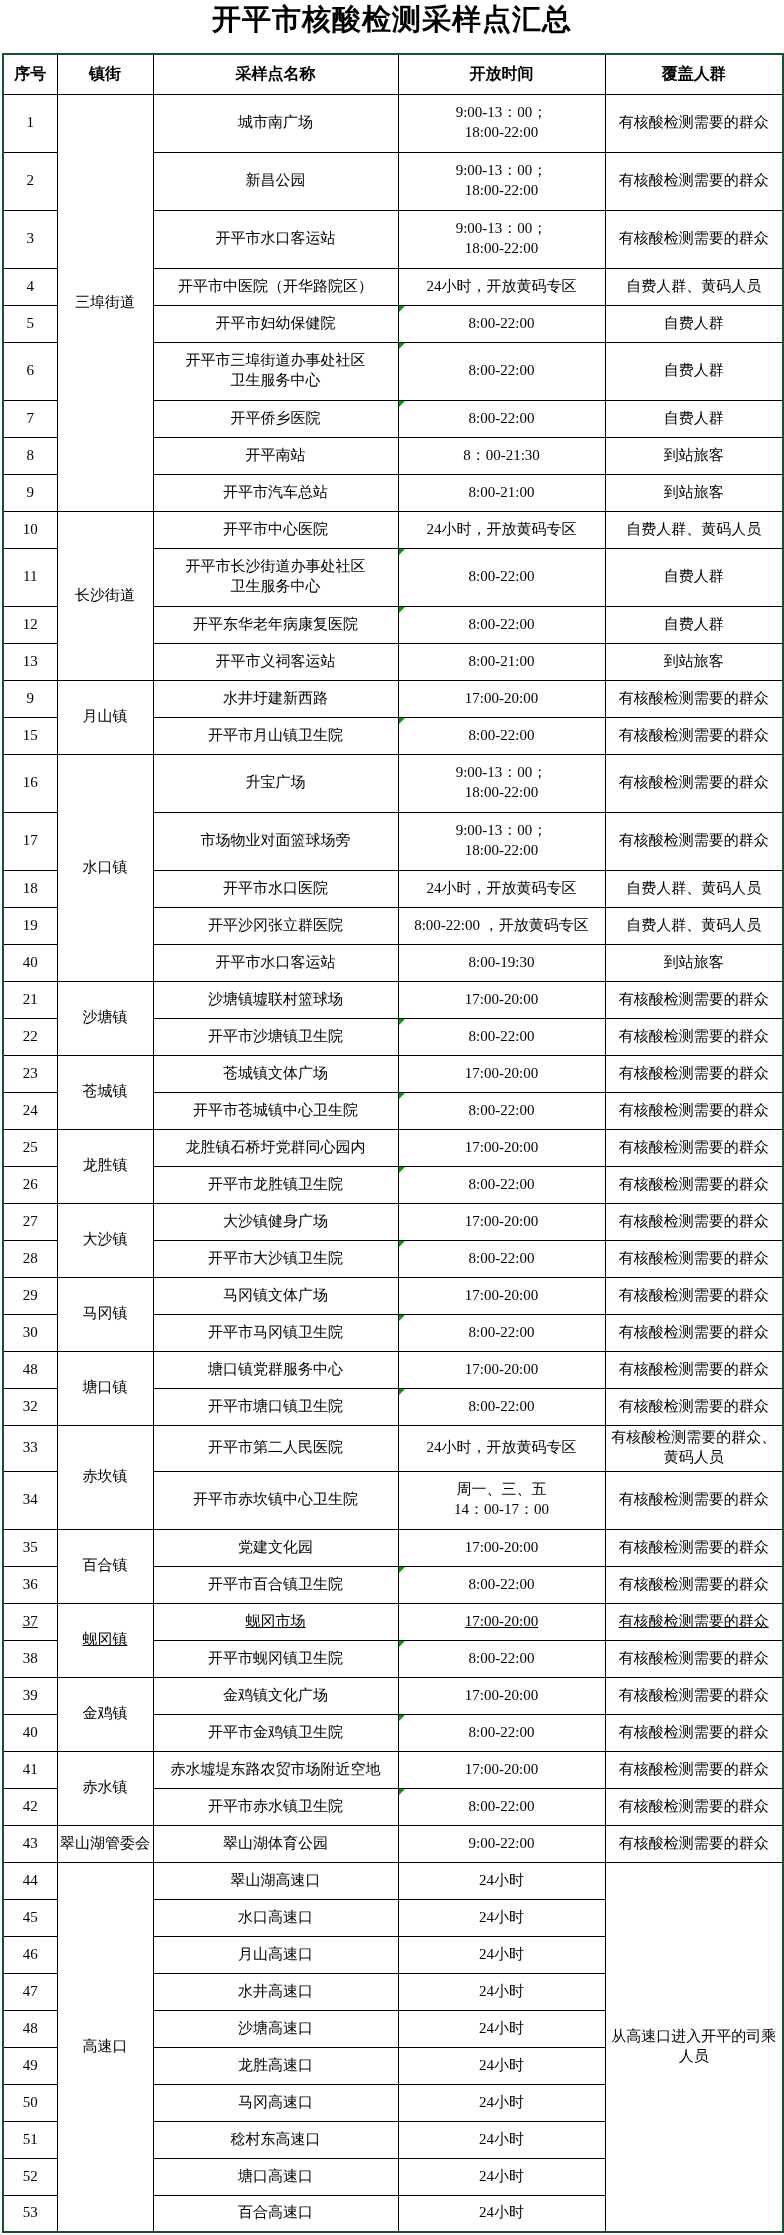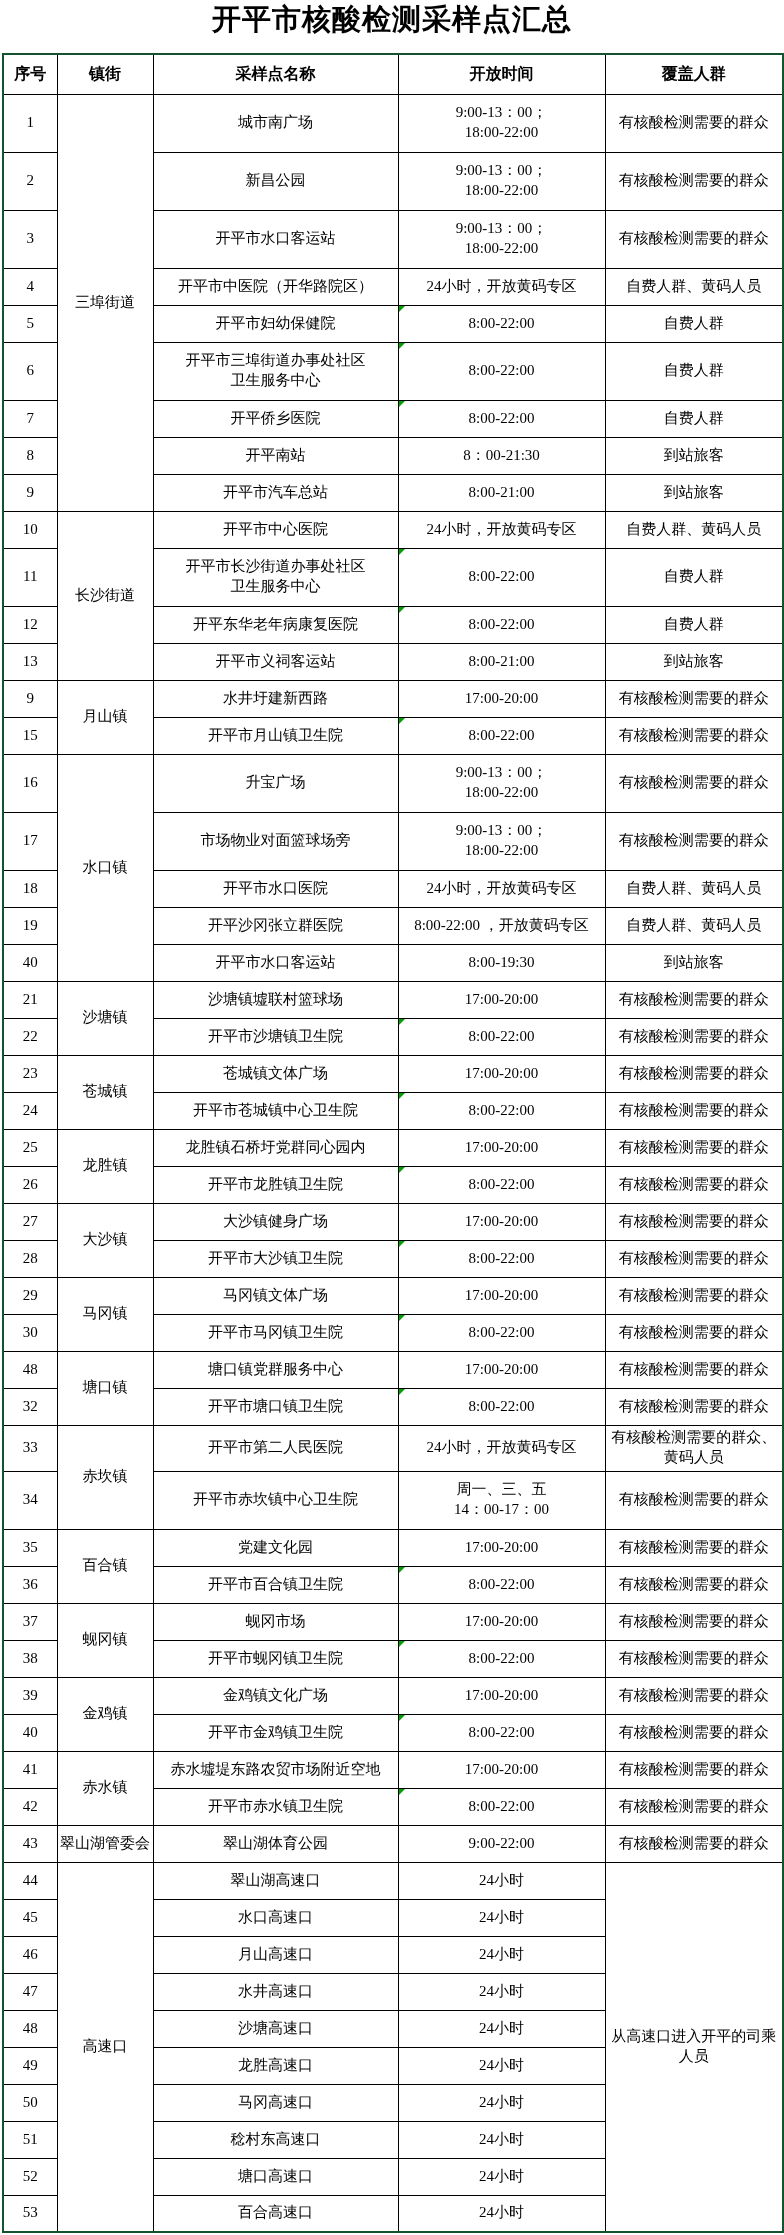--- a/index.html
+++ b/index.html
@@ -310,21 +310,21 @@
         <td>党建文化园</td>
         <td class="time-cell">17:00-20:00</td>
         <td>有核酸检测需要的群众</td>
       </tr>
       <tr style="height: 37px;">
         <td>36</td>
         <td>开平市百合镇卫生院</td>
         <td class="time-cell">8:00-22:00<span class="marker"></span></td>
         <td>有核酸检测需要的群众</td>
       </tr>
-      <tr style="height: 37px;">
+      <tr style="height: 37px; text-decoration: underline;">
         <td>37</td>
         <td rowspan="2">蚬冈镇</td>
         <td>蚬冈市场</td>
         <td class="time-cell">17:00-20:00</td>
         <td>有核酸检测需要的群众</td>
       </tr>
       <tr style="height: 37px;">
         <td>38</td>
         <td>开平市蚬冈镇卫生院</td>
         <td class="time-cell">8:00-22:00<span class="marker"></span></td>

